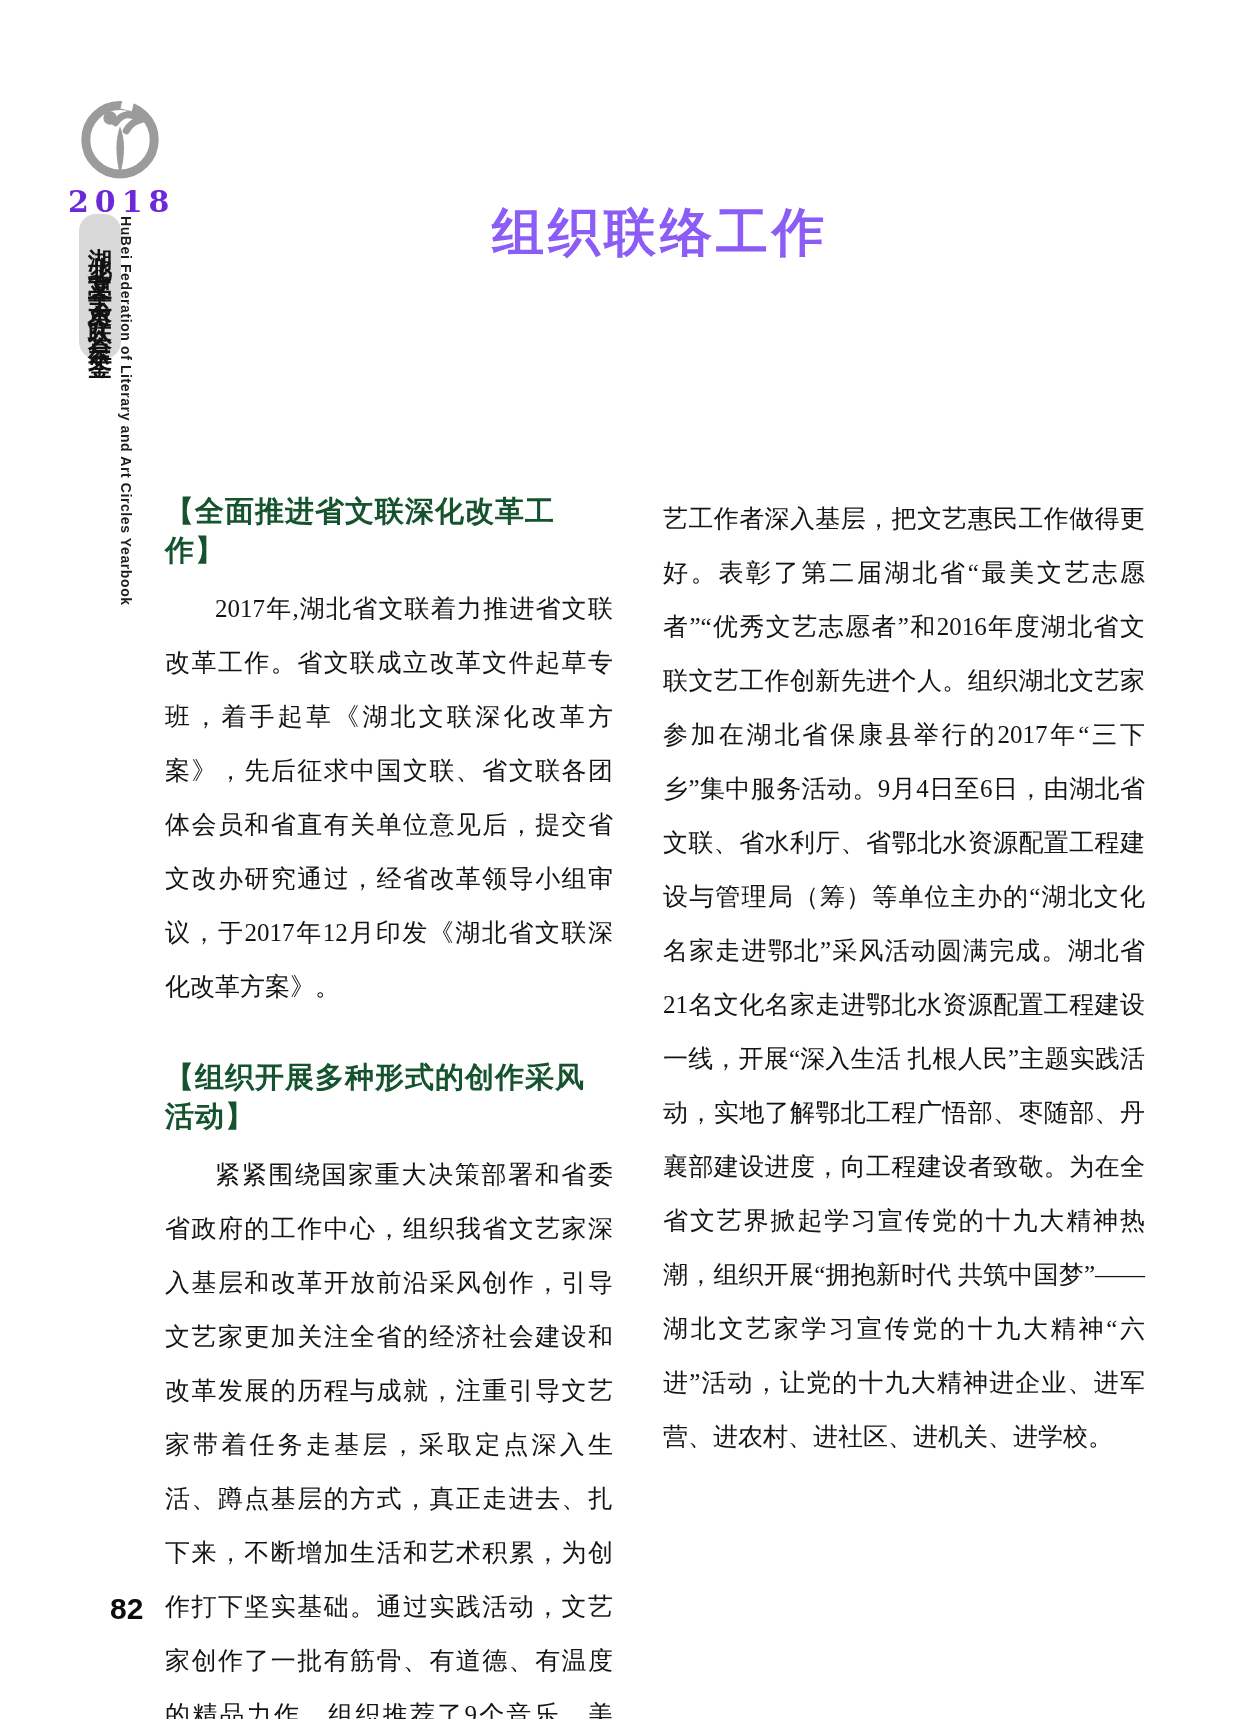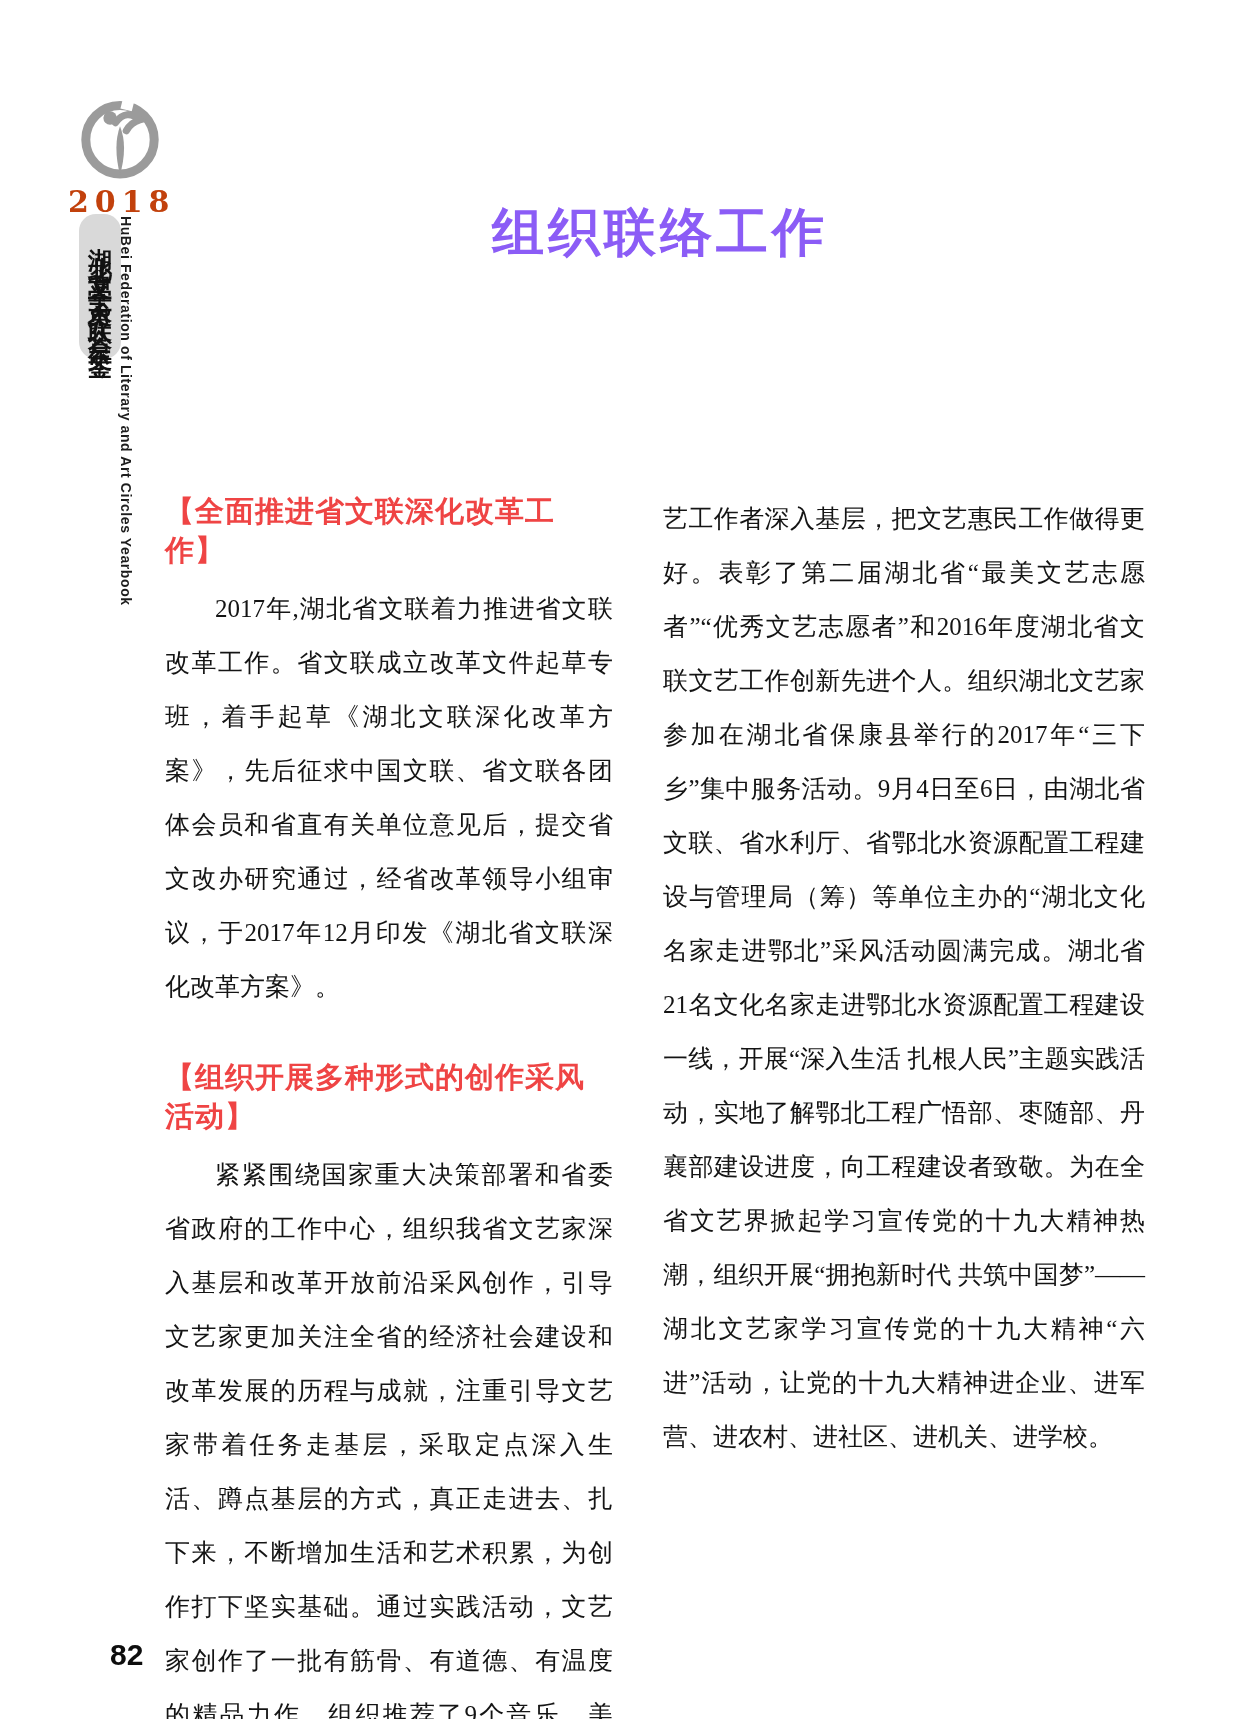--- a/index.html
+++ b/index.html
@@ -15,21 +15,21 @@
 
   
   .masthead { position: absolute; left: 68px; top: 90px; width: 104px; text-align: center; }
   .logo { display: block; margin: 0 auto; width: 90px; height: 94px; }
   .year {
     margin-top: 0px;
     font-family: "DejaVu Serif", serif;
     font-weight: bold;
     font-size: 30px;
     letter-spacing: 6px;
-    color: #c2410c;
+    color: #6d28d9;
   }
 
   
   .sidebar-cn {
     position: absolute; left: 79px; top: 214px;
     background: #d9d9d9;
     border-radius: 17px;
     writing-mode: vertical-rl;
     text-orientation: upright;
     font-family: "Liberation Sans", sans-serif;
@@ -72,21 +72,21 @@
   .col-left  { width: 448px; }
   .col-right { width: 482px; }
 
   .sec-h {
     margin: 44px 0 12px 0;
     font-family: "Liberation Sans", sans-serif;
     font-weight: bold;
     font-size: 29px;
     line-height: 39px;
     letter-spacing: 1px;
-    color: #ef4444;
+    color: #14532d;
     text-align: left;
   }
   .sec-h.first { margin-top: 0; }
 
   .body {
     margin: 0;
     font-size: 25px;
     line-height: 54px;
     text-align: justify;
     font-weight: 500;
@@ -94,21 +94,20 @@
   }
   .indent { text-indent: 2em; }
 
   
   .page-number {
     position: absolute; left: 110px; top: 1592px;
     font-family: "Liberation Sans", sans-serif;
     font-weight: bold;
     font-size: 30px;
     color: #0d0d0d;
-    margin-top: 46px;
   }
 </style>
 </head>
 <body>
 
 <div class="page">
 
   <div class="masthead">
     <span class="logo">
       <svg width="90" height="94" viewBox="0 0 100 104" xmlns="http://www.w3.org/2000/svg">

